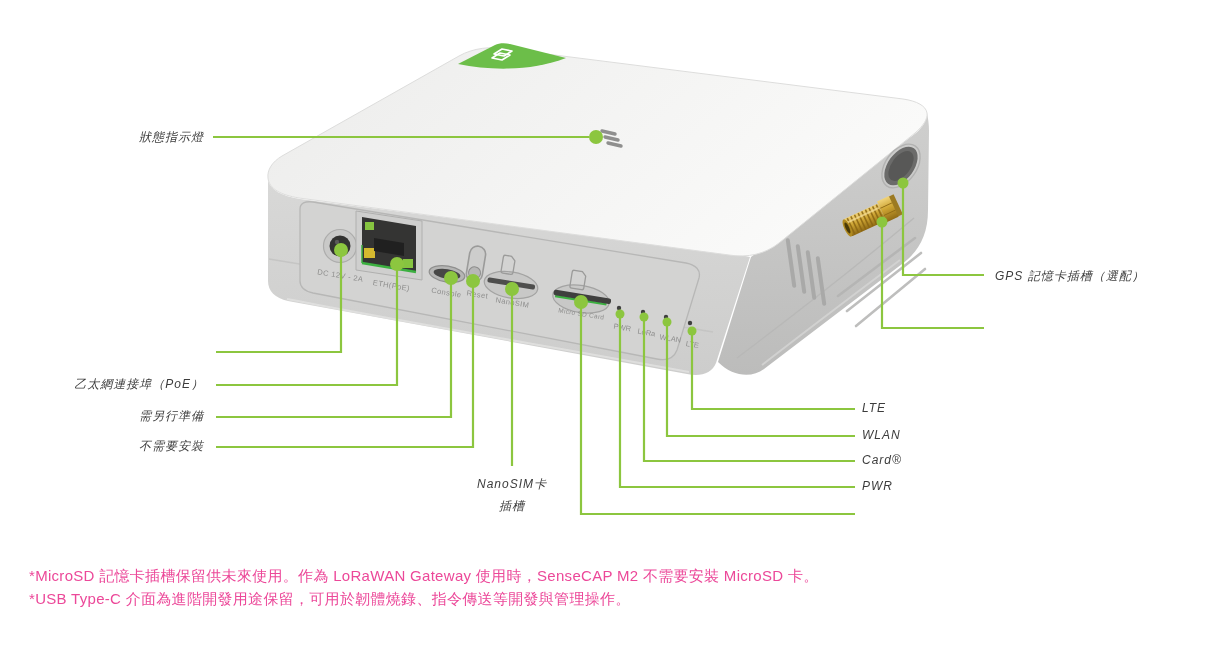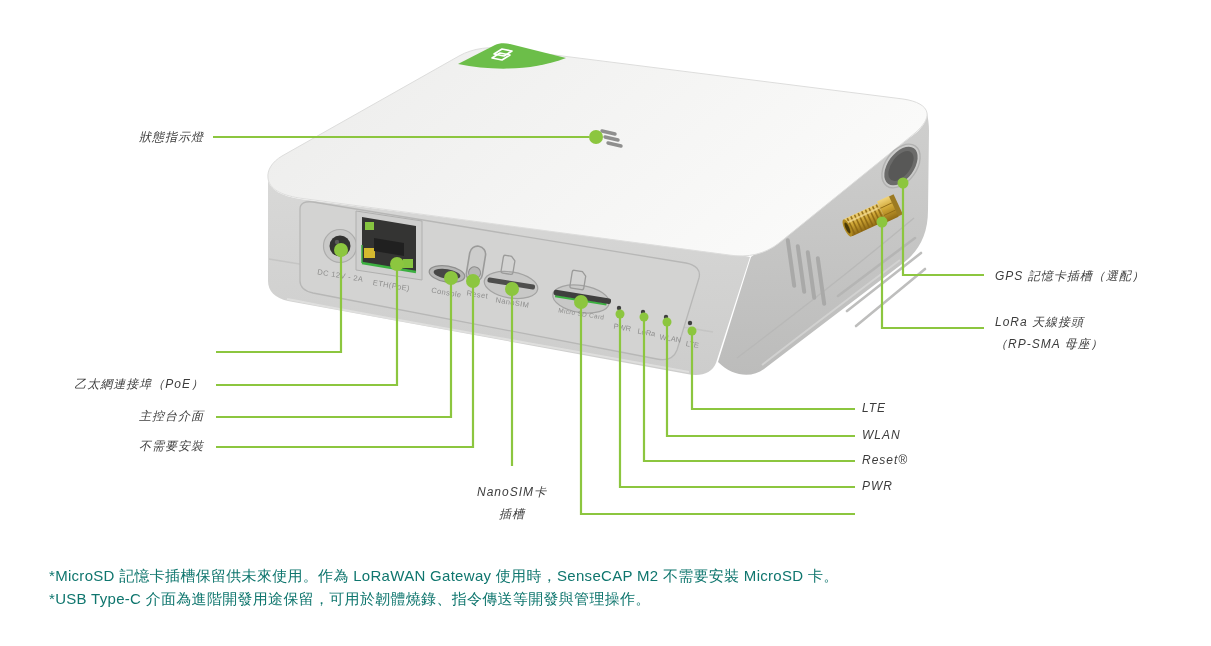--- a/index.html
+++ b/index.html
@@ -9,21 +9,21 @@
   }
   #art{position:absolute;left:0;top:0;width:1211px;height:646px;}
   .lbl{
     position:absolute;font-size:12px;color:#3c3c3c;letter-spacing:1px;
     white-space:nowrap;line-height:21px;font-style:italic;
   }
   .lbl.right-align{text-align:right;}
   .lbl.center{text-align:center;}
   .two-line{line-height:22px;}
   #footnotes{
-    position:absolute;left:49px;top:565px;font-size:15px;color:#0f766e;
+    position:absolute;left:29px;top:565px;font-size:15px;color:#ec4899;
     line-height:22.5px;letter-spacing:0.3px;white-space:nowrap;
   }
 </style>
 </head>
 <body>
 
 <div id="stage">
 
   <svg id="art" viewBox="0 0 1211 646" xmlns="http://www.w3.org/2000/svg">
     <defs>
@@ -206,41 +206,37 @@
       <circle cx="903" cy="183" r="5.5"></circle>
       <circle cx="882" cy="222" r="5.5"></circle>
     </g>
   </svg>
 
   <div class="lbl right-align" style="right:1007px;top:127px;">狀態指示燈</div>
 
 
   <div class="lbl right-align" style="right:1007px;top:374px;">乙太網連接埠（PoE）</div>
 
-  <div class="lbl right-align" style="right:1007px;top:406px;">主控台介面</div>
+  <div class="lbl right-align" style="right:1007px;top:406px;">需另行準備</div>
 
   <div class="lbl right-align" style="right:1007px;top:436px;">不需要安裝</div>
 
-  <div class="lbl center two-line" style="left:402px;top:473px;width:220px;margin-top:8px;">
+  <div class="lbl center two-line" style="left:402px;top:473px;width:220px;">
     <div>NanoSIM卡</div>
     <div>插槽</div>
   </div>
 
   <div class="lbl" style="left:995px;top:266px;">GPS 記憶卡插槽（選配）</div>
 
-  <div class="lbl two-line" style="left:995px;top:311px;">
-    <div>LoRa 天線接頭</div>
-    <div>（RP-SMA 母座）</div>
-  </div>
 
   <div class="lbl" style="left:862px;top:398px;">LTE</div>
 
   <div class="lbl" style="left:862px;top:425px;">WLAN</div>
 
-  <div class="lbl" style="left:862px;top:450px;">Reset®</div>
+  <div class="lbl" style="left:862px;top:450px;">Card®</div>
 
   <div class="lbl" style="left:862px;top:476px;">PWR</div>
 
 
   <div id="footnotes">
     <div>*MicroSD 記憶卡插槽保留供未來使用。作為 LoRaWAN Gateway 使用時，SenseCAP M2 不需要安裝 MicroSD 卡。</div>
     <div>*USB Type-C 介面為進階開發用途保留，可用於韌體燒錄、指令傳送等開發與管理操作。</div>
   </div>
 
 </div>

